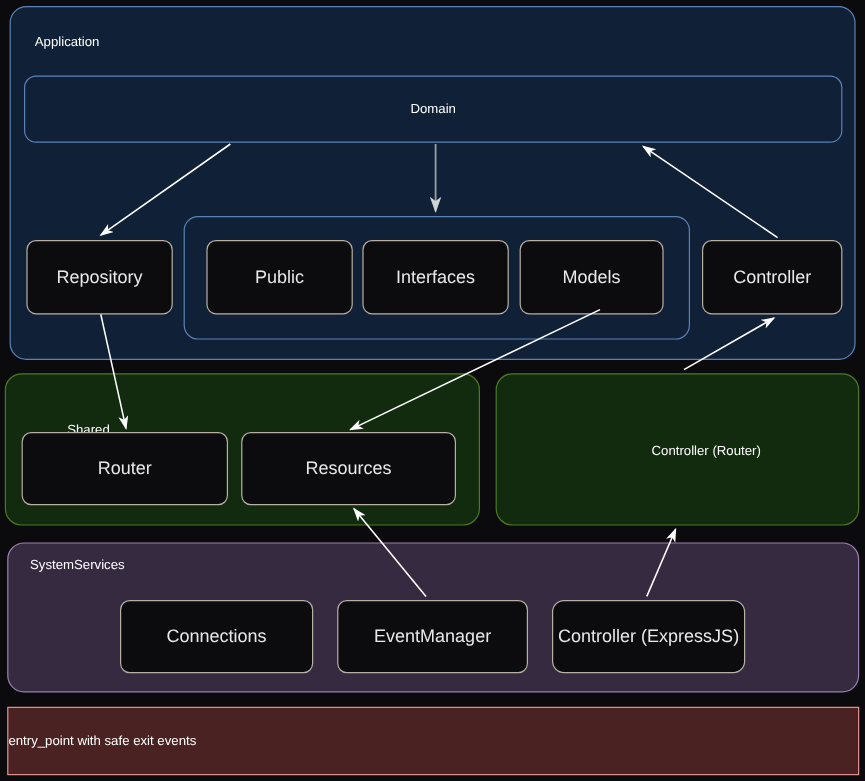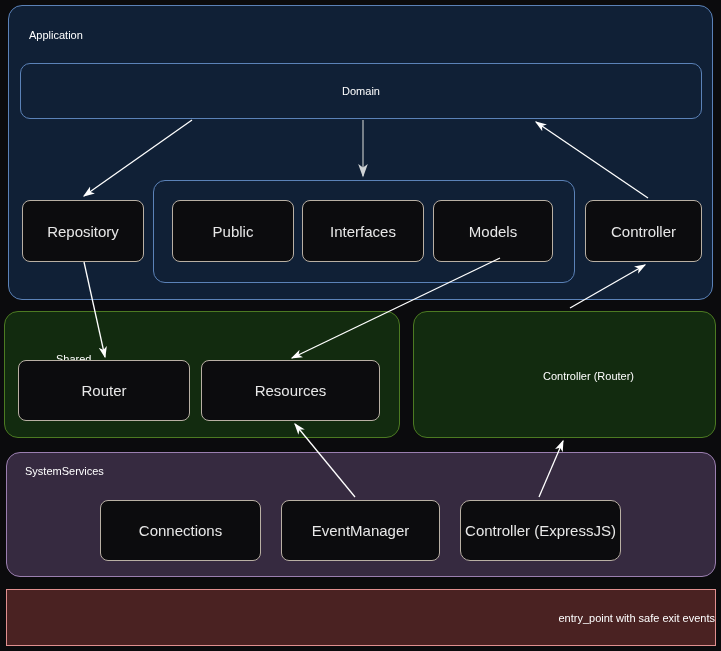--- a/index.html
+++ b/index.html
@@ -55,21 +55,21 @@
     box-sizing: border-box;
     background: transparent;
     border: 1px solid #5b82b8;
     border-radius: 12px;
   }
   .plain-bar {
     position: absolute;
     box-sizing: border-box;
     display: flex;
     align-items: center;
-    justify-content: flex-end;
+    justify-content: flex-start;
     color: #ffffff;
     font-size: 11px;
     border-width: 1px;
     border-style: solid;
   }
   #edges {
     position: absolute;
     left: 0;
     top: 0;
     width: 721px;

